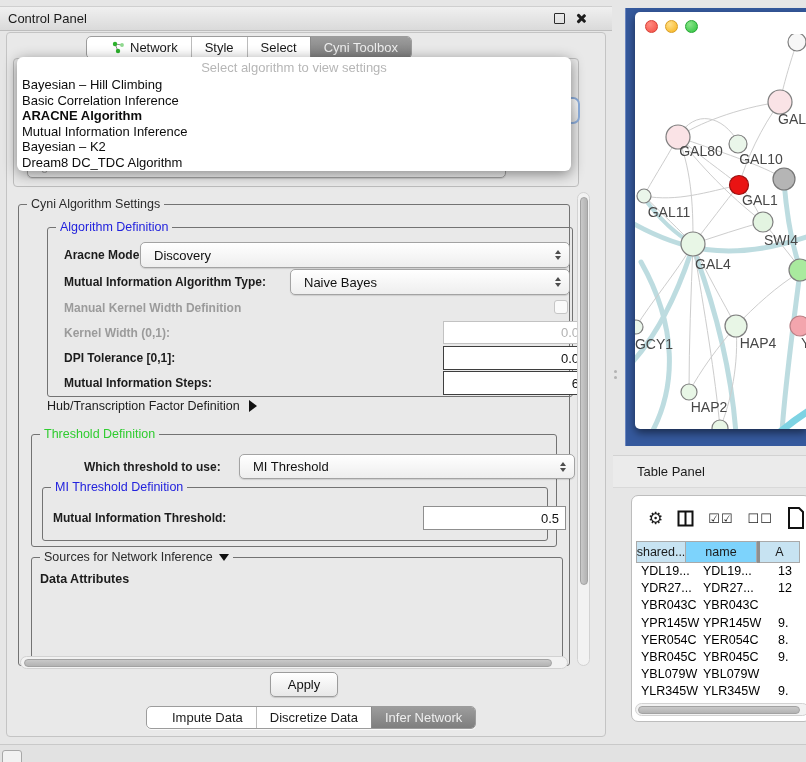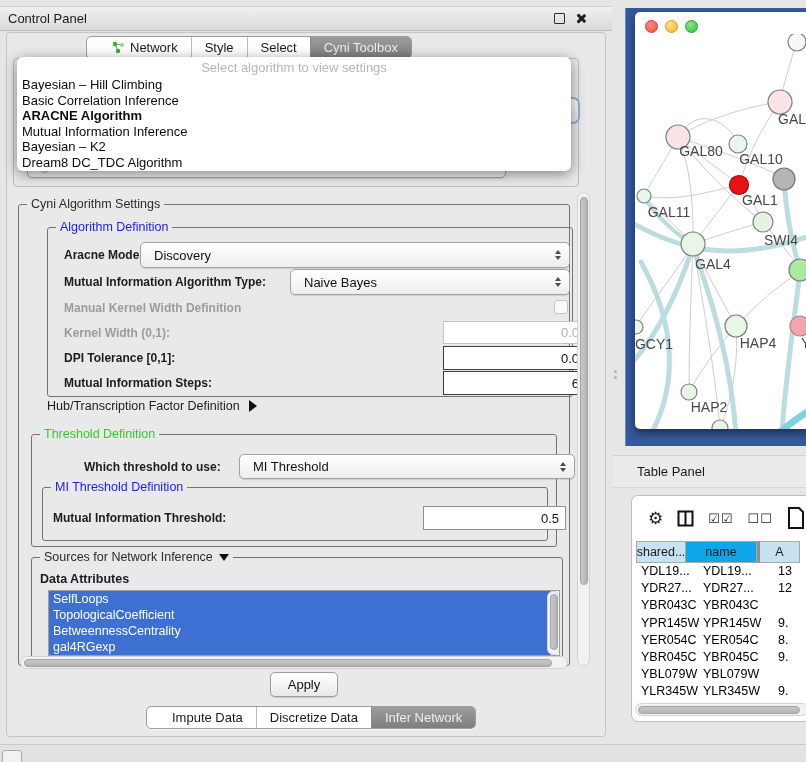--- a/index.html
+++ b/index.html
@@ -124,21 +124,21 @@
 
   
   .tp-strip{left:613px;top:455px;width:193px;height:33px;background:#ebebeb;border-top:1px solid #d2d2d2;border-bottom:1px solid #d9d9d9;
     display:flex;align-items:center;padding-left:24px;box-sizing:border-box;font-size:13px;color:#1b1b1b;}
   .tp-box{left:631px;top:495px;width:180px;height:227px;background:#fff;border:1px solid #bdbdbd;border-radius:7px;
     box-sizing:border-box;overflow:hidden;}
   .tp-toolbar{position:absolute;left:0;top:0;width:100%;height:44px;display:flex;align-items:center;gap:14px;padding-left:16px;box-sizing:border-box;}
   .gear{font-size:17px;color:#1c1c1c;line-height:1;}
   .checkpair{font-size:13px;color:#1c1c1c;letter-spacing:1px;}
   .tp-header{position:absolute;left:4px;top:45px;height:22px;display:flex;font-size:12.5px;color:#1b1b1b;}
-  .hc{display:flex;align-items:center;justify-content:center;border:1px solid #a9a9a9;border-left:none;background:#0ea5e9;box-sizing:border-box;}
+  .hc{display:flex;align-items:center;justify-content:center;border:1px solid #a9a9a9;border-left:none;background:#7dd3fc;box-sizing:border-box;}
   .hc:first-child{border-left:1px solid #a9a9a9;}
   .hc.blue{background:#c7e3f2;}
   .hdiv{width:3px;background:#8f8f8f;}
   .tp-rows{position:absolute;left:4px;top:67px;width:176px;font-size:12.5px;color:#000;}
   .trow{display:flex;height:17.2px;line-height:17.2px;}
   .trow .c1{width:63px;padding-left:5px;box-sizing:border-box;}
   .trow .c2{width:74px;padding-left:4px;box-sizing:border-box;}
   .trow .c3{width:39px;padding-left:5px;box-sizing:border-box;}
   .grip{left:613px;top:366px;width:4px;height:16px;display:flex;flex-direction:column;gap:3px;align-items:center;justify-content:center;}
   .grip i{width:3px;height:3px;border-radius:50%;background:#b3b3b3;}
@@ -271,29 +271,20 @@
     </div>
   </div>
 
   <div class="abs titled" style="left:12px;top:352px;width:532px;height:104px;">
     <span class="gtitle witharrow">
       <span>Sources for Network Inference</span>
       <span class="arrow-down" style="border-top-width:7px;border-left-width:5px;border-right-width:5px;"></span>
     </span>
     <span class="abs lbl" style="left:8px;top:14px;font-size:12.5px;">Data Attributes</span>
 
-    <div class="abs attr-list" style="left:16px;top:32px;width:512px;height:66px;">
-      <div class="attr-row" style="width:498px;">SelfLoops</div>
-      <div class="attr-row" style="width:498px;">TopologicalCoefficient</div>
-      <div class="attr-row" style="width:498px;">BetweennessCentrality</div>
-      <div class="attr-row" style="width:498px;">gal4RGexp</div>
-      <div class="abs sb" style="left:498px;top:0;width:13px;height:64px;border-radius:6px;">
-        <div class="sb-thumb" style="left:2px;top:2px;width:8px;height:56px;"></div>
-      </div>
-    </div>
   </div>
 </div>
 
 <div class="abs sb" style="left:577px;top:192px;width:13px;height:474px;">
   <div class="sb-thumb" style="left:2px;top:4px;width:8px;height:388px;"></div>
 </div>
 <div class="abs sb" style="left:20px;top:656px;width:548px;height:13px;">
   <div class="sb-thumb h" style="left:3px;top:2px;width:528px;height:8px;"></div>
 </div>
 

